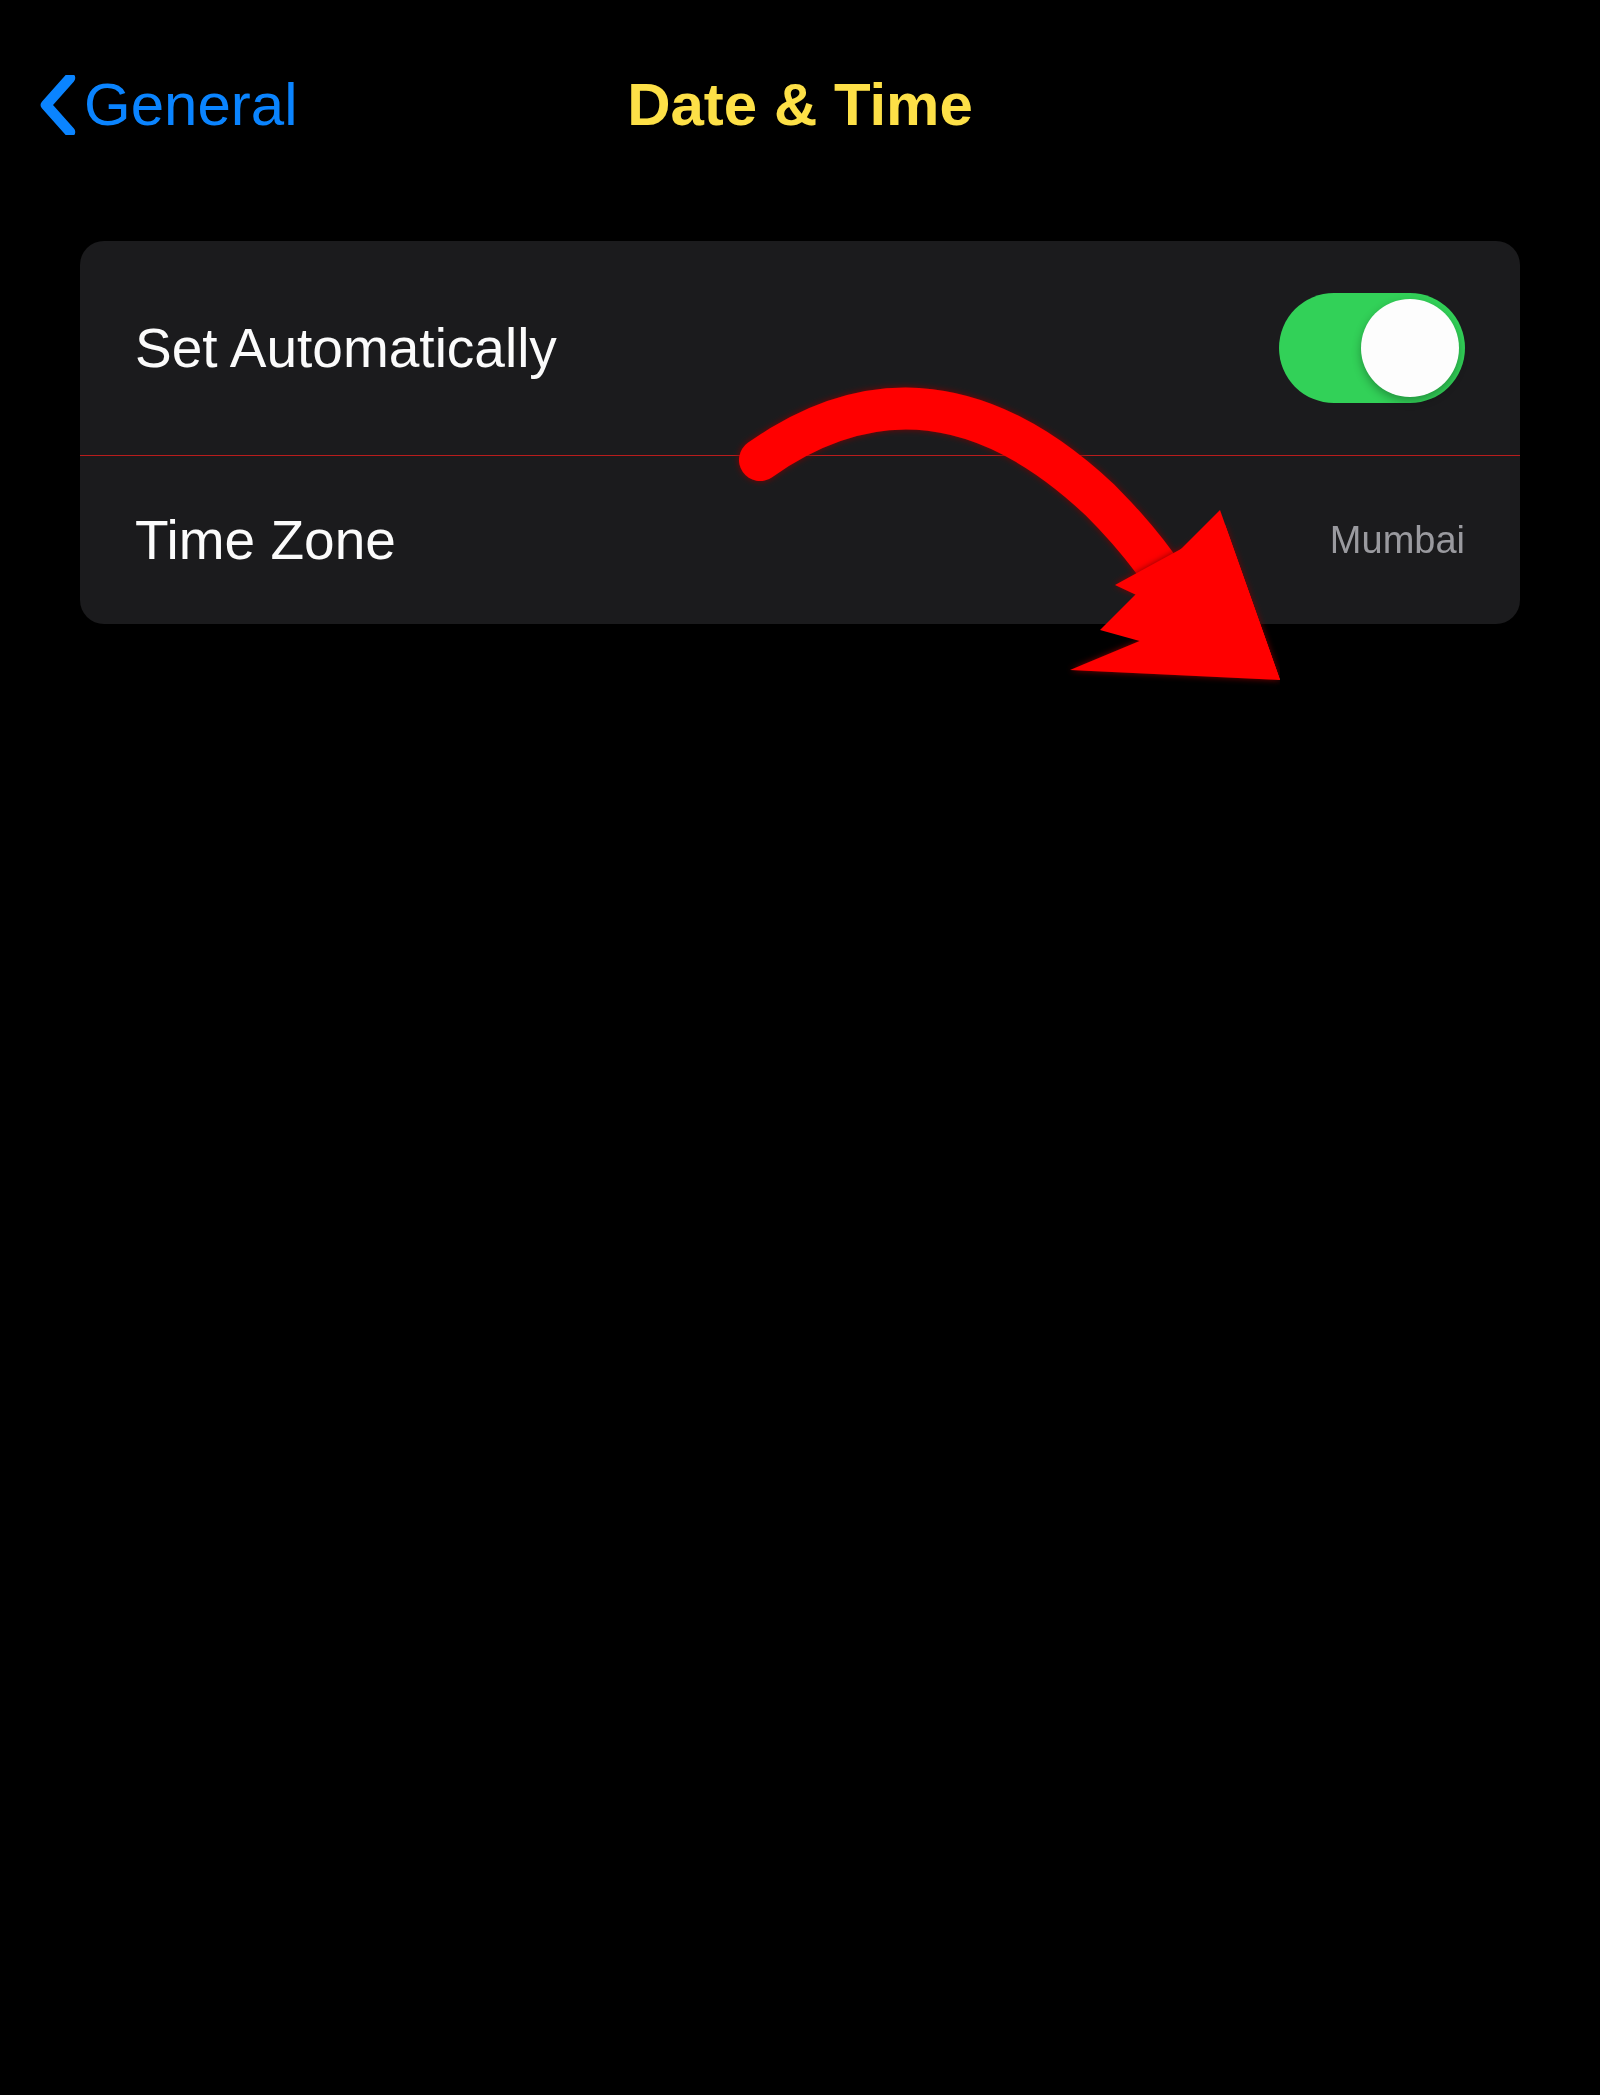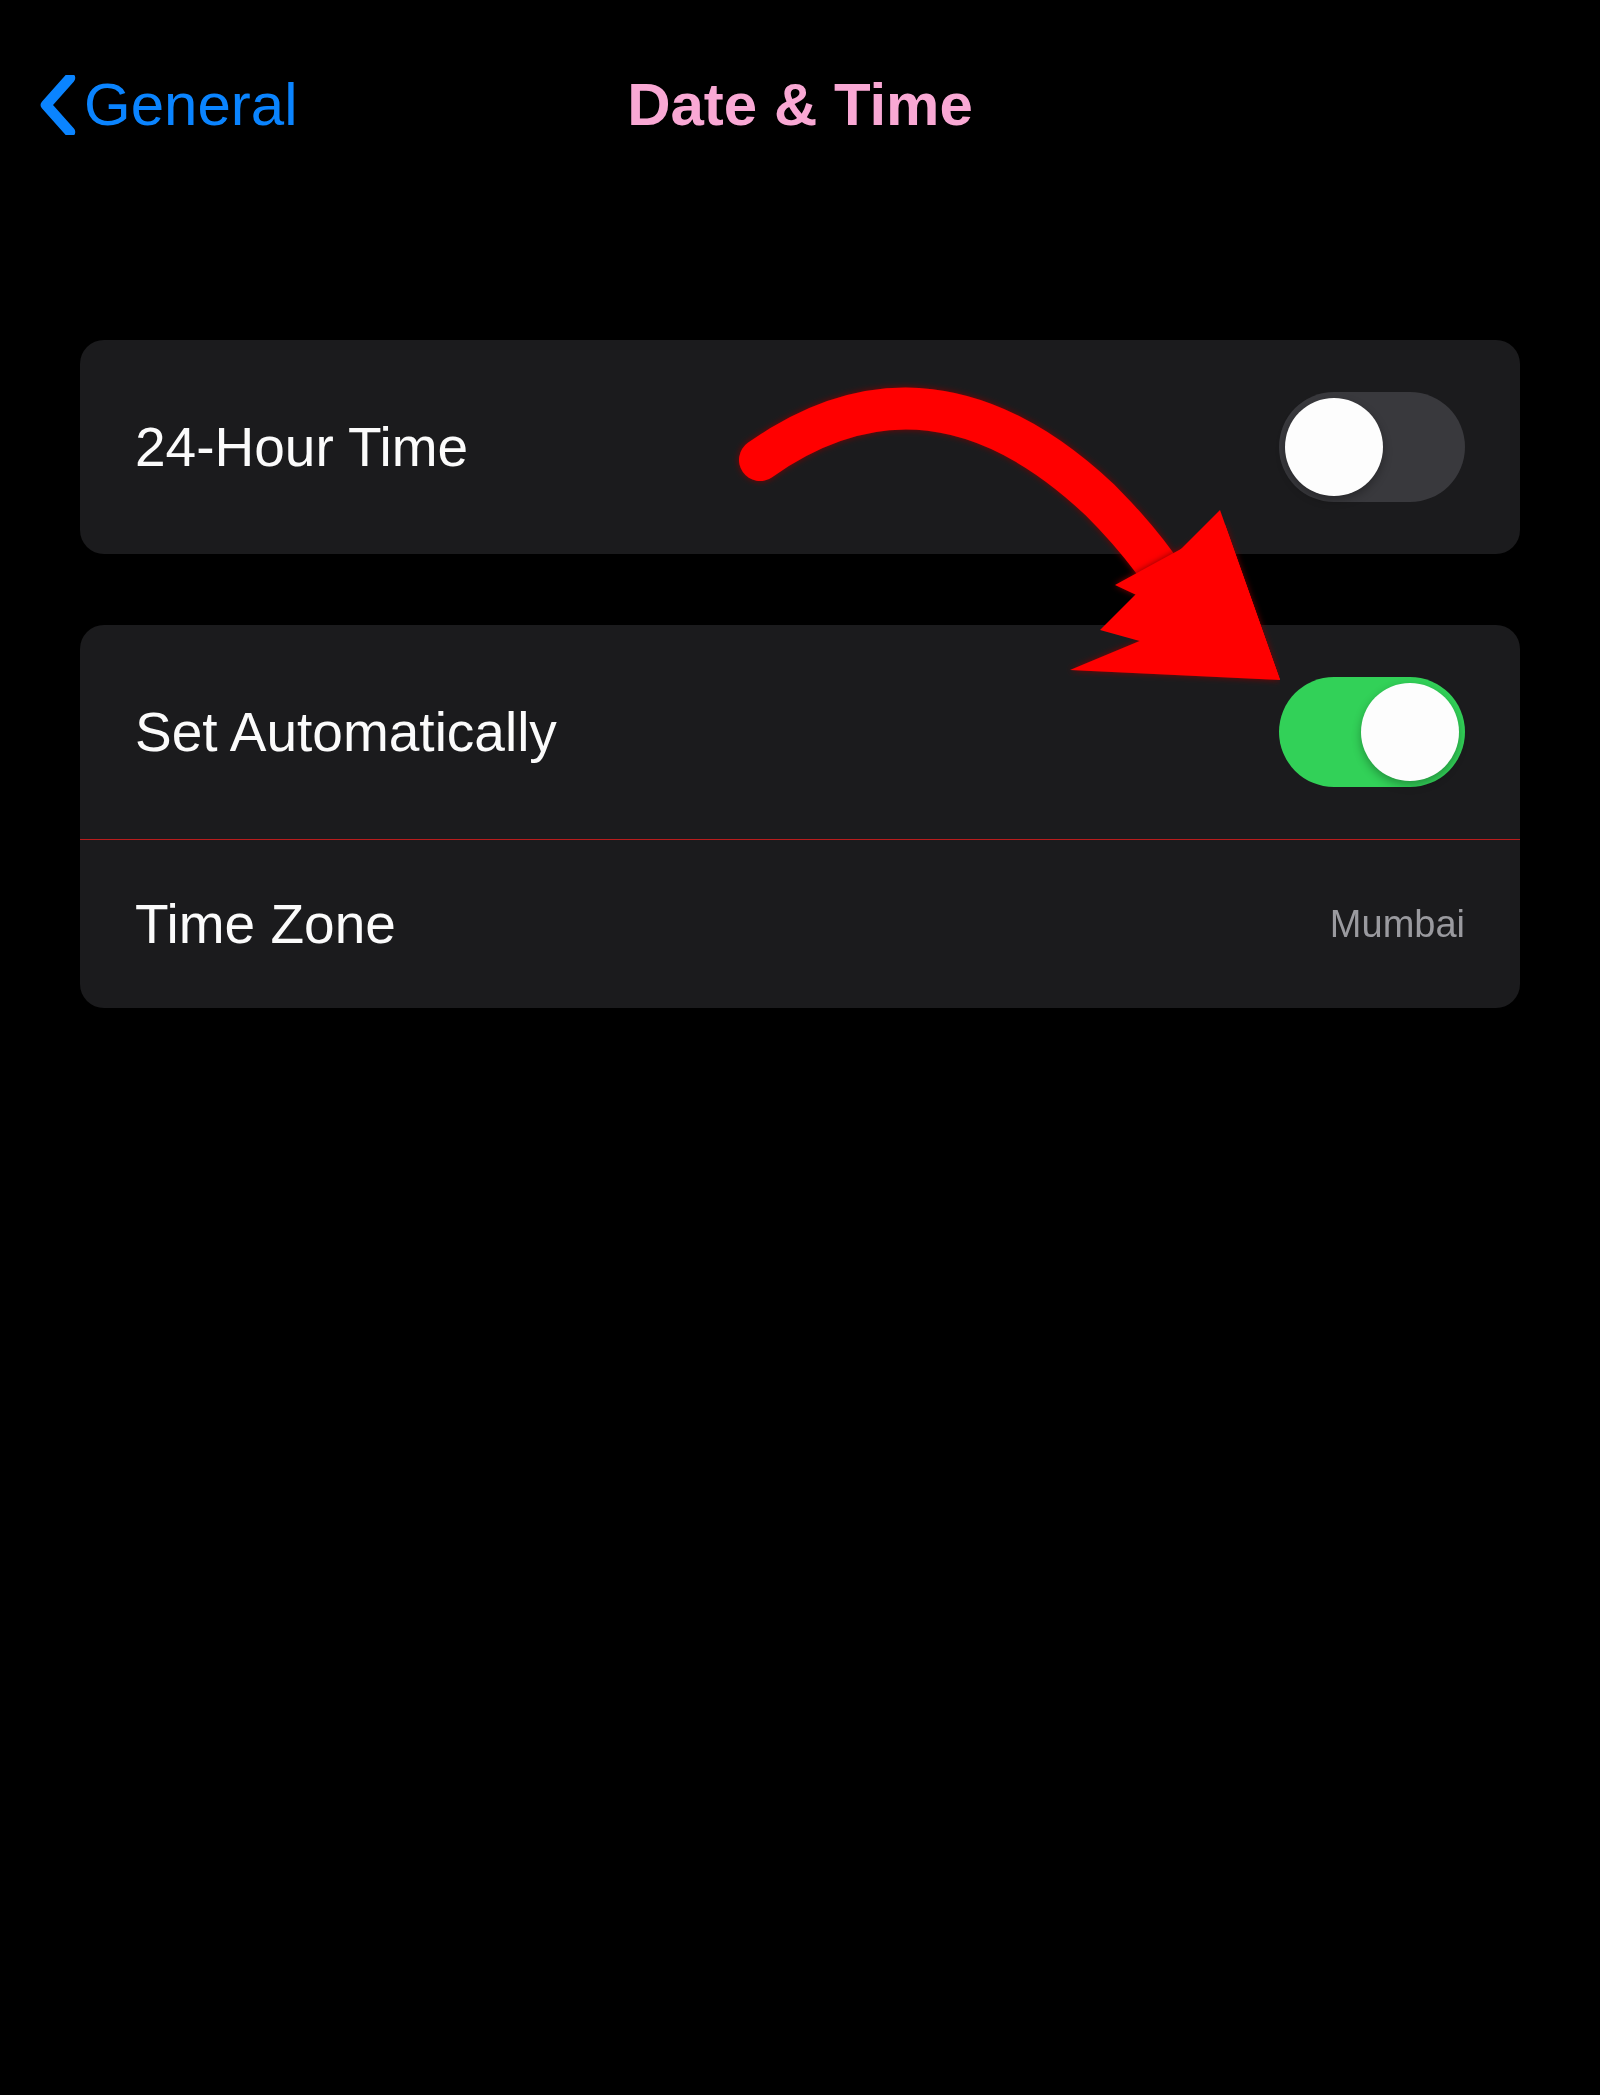--- a/index.html
+++ b/index.html
@@ -1,21 +1,21 @@
 <!DOCTYPE html>
 <html><head>
   <meta charset="utf-8">
   <style>
     * { margin: 0; padding: 0; box-sizing: border-box; }
     html, body { width: 1600px; height: 2095px; background: #000; font-family: -apple-system, "SF Pro Text", "Helvetica Neue", Arial, sans-serif; color: #fff; overflow: hidden; }
 
     .header { position: relative; height: 170px; display: flex; align-items: center; }
     .back-btn { position: absolute; left: 40px; top: 70px; display: flex; align-items: center; gap: 8px; color: #0a84ff; font-size: 60px; font-weight: 400; cursor: pointer; }
     .back-chevron { width: 36px; height: 60px; }
-    .title { position: absolute; left: 50%; transform: translateX(-50%); top: 70px; color: #f9a8d4; font-size: 60px; font-weight: 600; }
+    .title { position: absolute; left: 50%; transform: translateX(-50%); top: 70px; color: #fde047; font-size: 60px; font-weight: 600; }
 
     .content { padding: 0 80px; }
 
     .group { background: #1b1b1d; border-radius: 24px; margin-top: 170px; overflow: hidden; }
     .group.first { margin-top: 170px; }
     .group.second { margin-top: 71px; }
 
     .row { display: flex; align-items: center; justify-content: space-between; padding: 52px 55px; }
     .row + .row { border-top: 1px solid #b91c1c; }
     .row-label { color: #fbfbfb; font-size: 55px; font-weight: 400; }
@@ -38,28 +38,20 @@
     <svg class="back-chevron" viewBox="0 0 24 40">
       <polyline points="20,2 4,20 20,38" fill="none" stroke="#0a84ff" stroke-width="7" stroke-linecap="round" stroke-linejoin="round"></polyline>
     </svg>
     <span>General</span>
   </div>
   <div class="title">Date &amp; Time</div>
 </div>
 
 <div class="content">
 
-  <div class="group first">
-    <div class="row">
-      <span class="row-label">24-Hour Time</span>
-      <div class="toggle off">
-        <div class="knob"></div>
-      </div>
-    </div>
-  </div>
 
   <div class="group second">
     <div class="row">
       <span class="row-label">Set Automatically</span>
       <div class="toggle on">
         <div class="knob"></div>
       </div>
     </div>
     <div class="row">
       <span class="row-label">Time Zone</span>

